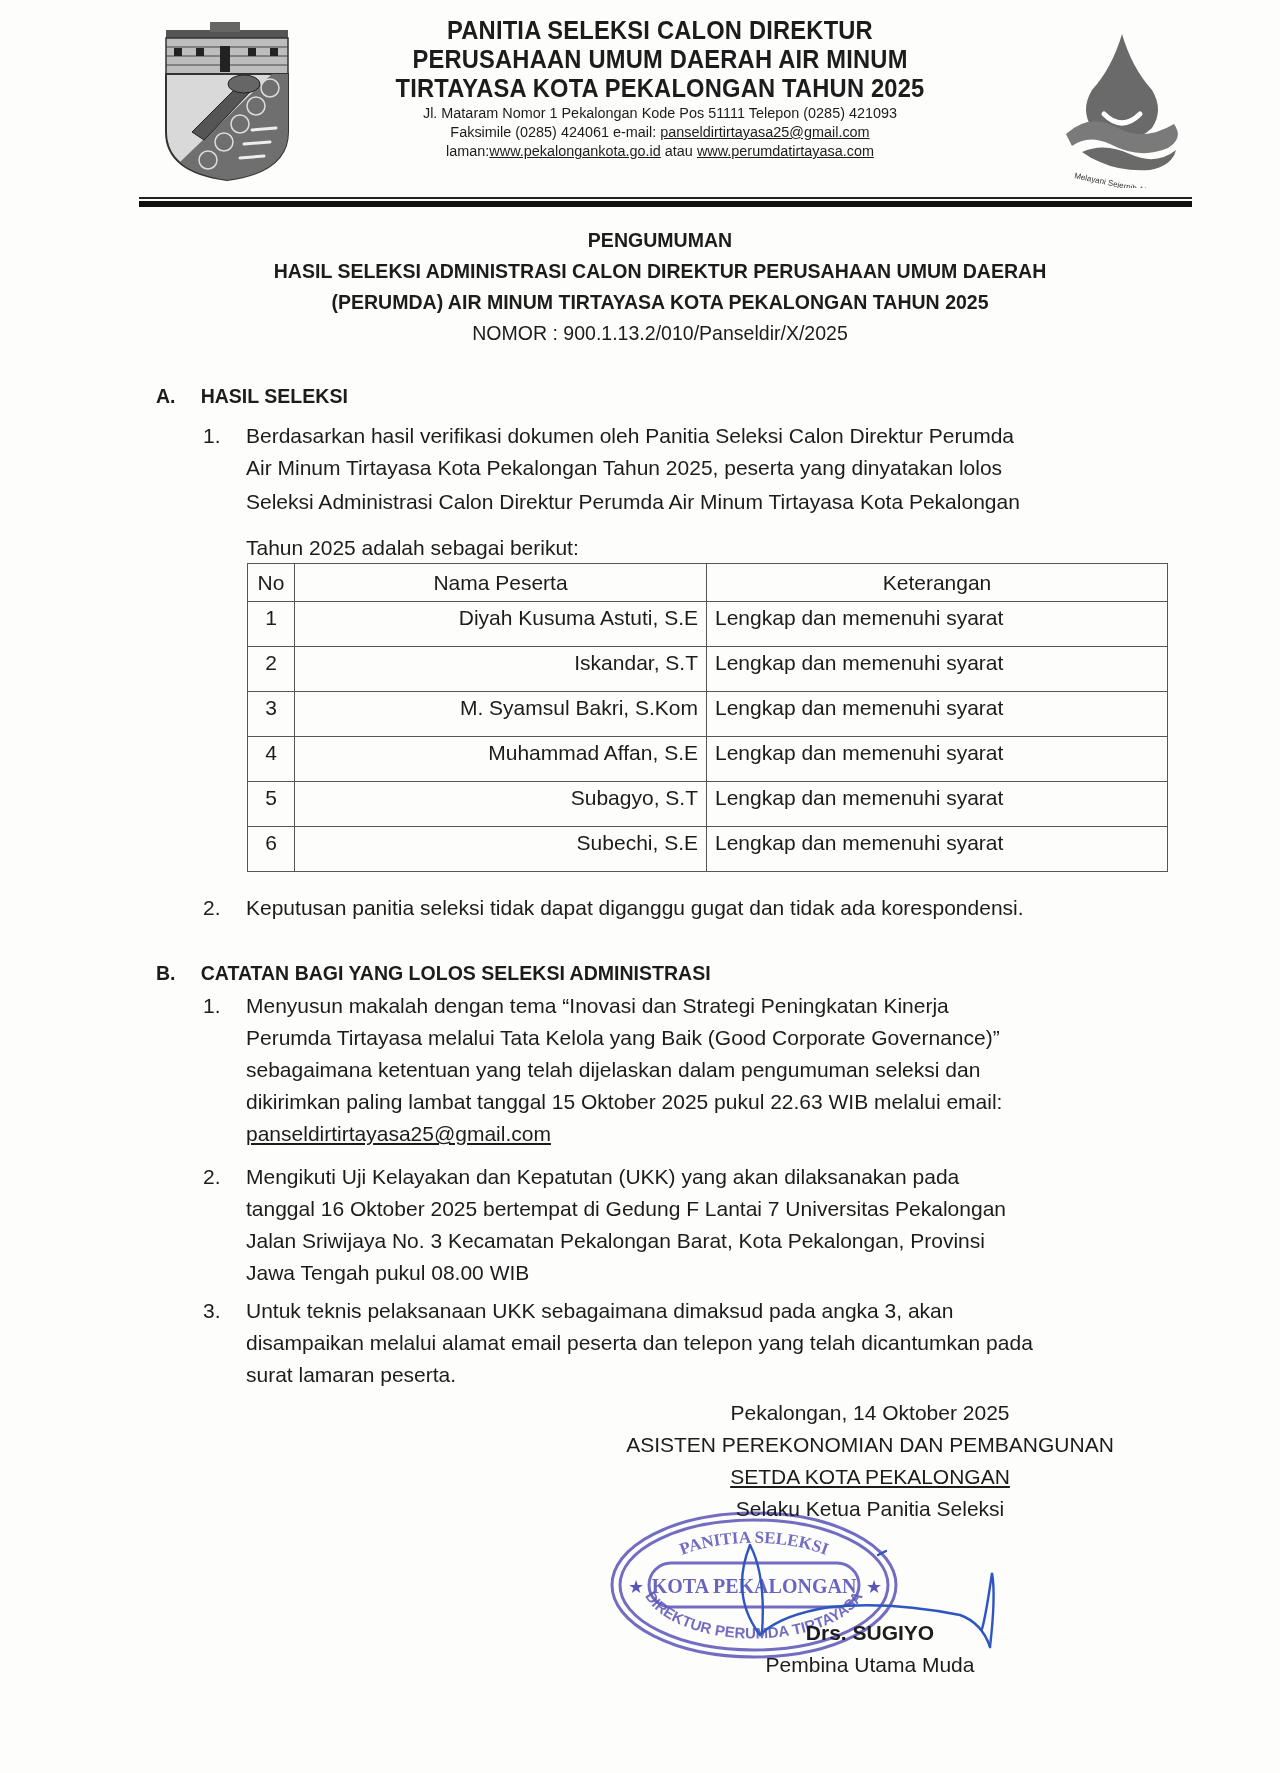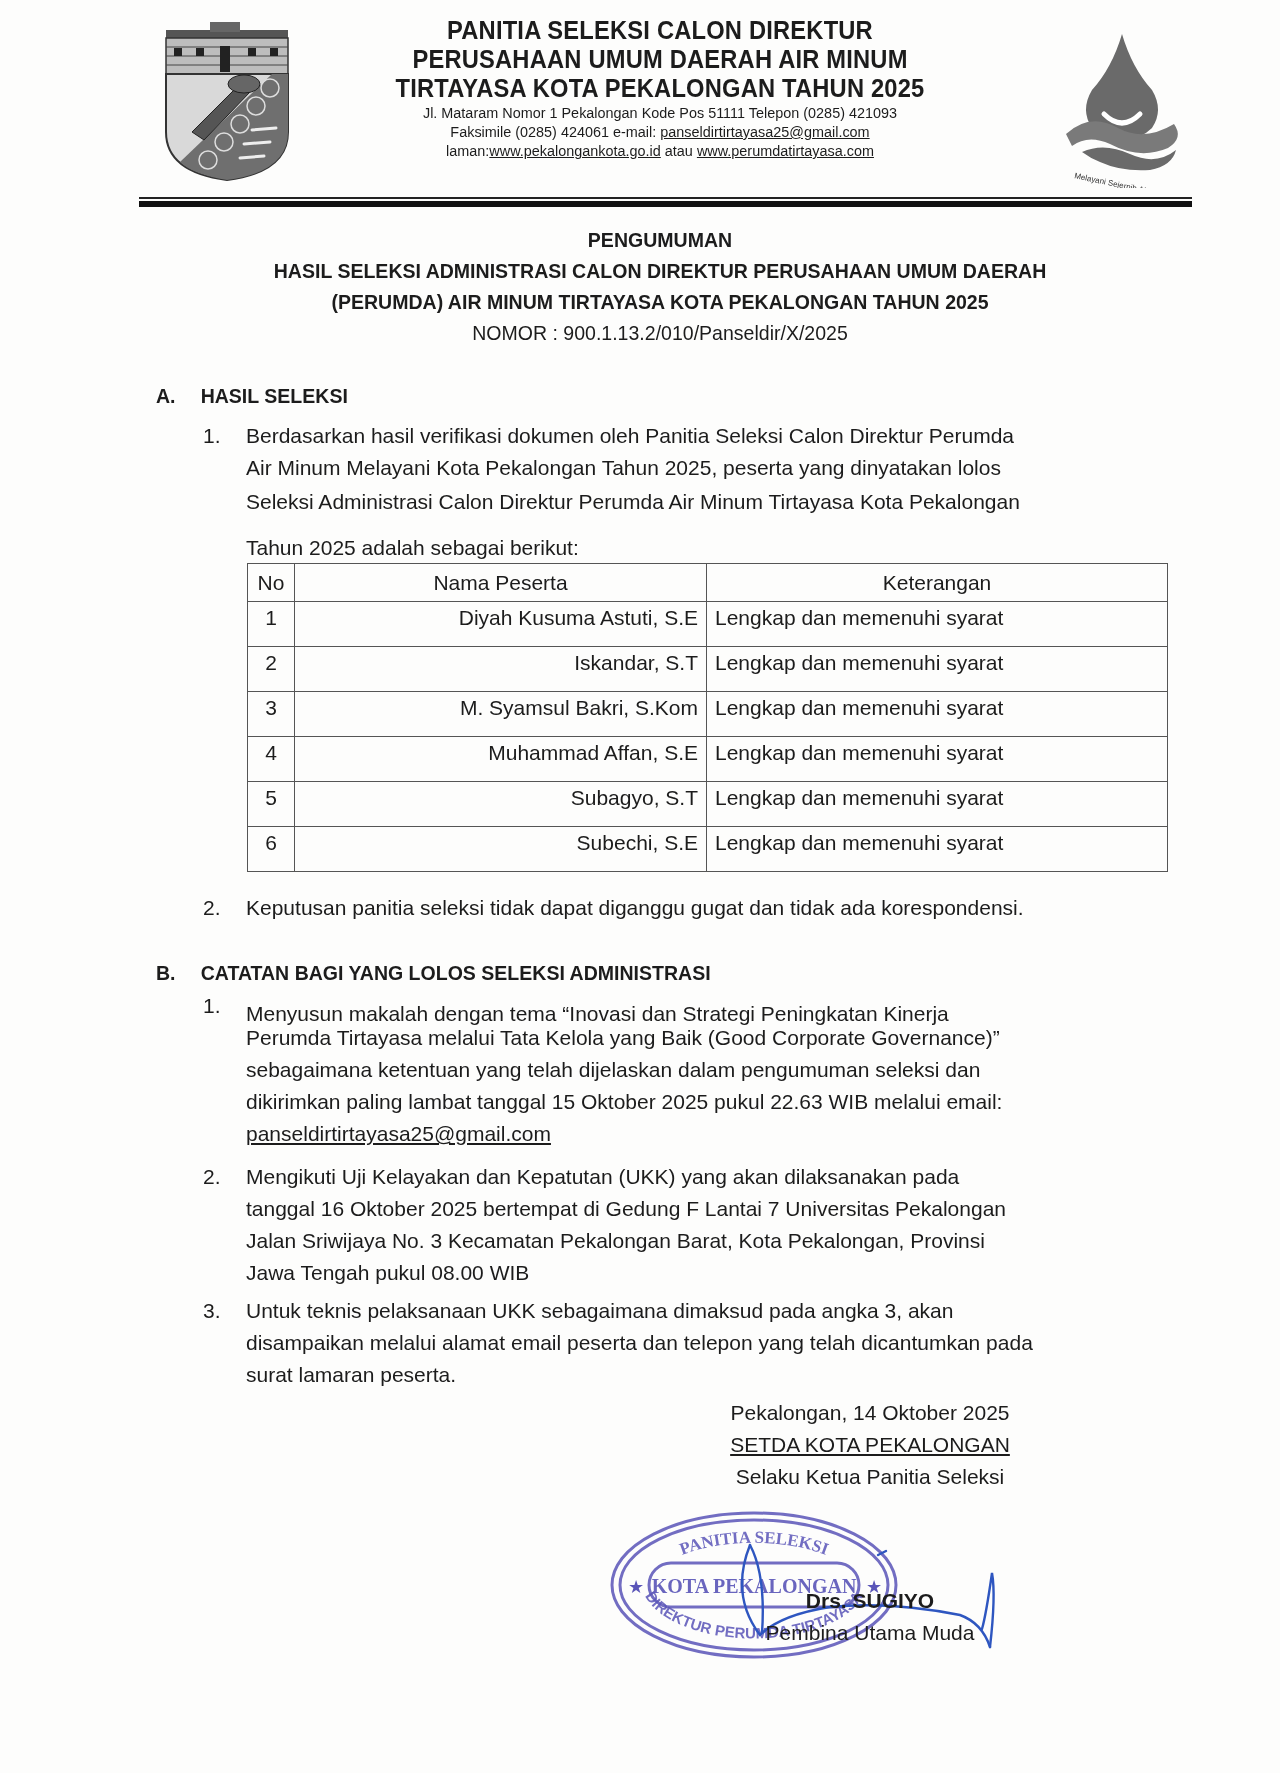--- a/index.html
+++ b/index.html
@@ -140,21 +140,21 @@
   <div class="nomor">NOMOR : 900.1.13.2/010/Panseldir/X/2025</div>
 </div>
 
 <div class="abs sec-head sec-a">
   <span class="letter">A.</span><span>HASIL SELEKSI</span>
 </div>
 
 <div class="abs item a1">
   <span class="num">1.</span>
   <div class="txt" style="top:0">Berdasarkan hasil verifikasi dokumen oleh Panitia Seleksi Calon Direktur Perumda</div>
-  <div class="txt" style="top:32px">Air Minum Melayani Kota Pekalongan Tahun 2025, peserta yang dinyatakan lolos</div>
+  <div class="txt" style="top:32px">Air Minum Tirtayasa Kota Pekalongan Tahun 2025, peserta yang dinyatakan lolos</div>
   <div class="txt" style="top:66px">Seleksi Administrasi Calon Direktur Perumda Air Minum Tirtayasa Kota Pekalongan</div>
   <div class="txt" style="top:112px">Tahun 2025 adalah sebagai berikut:</div>
 </div>
 
 <table class="peserta">
   <thead>
     <tr>
       <th class="c-no">No</th>
       <th class="c-nama">Nama Peserta</th>
       <th class="c-ket">Keterangan</th>
@@ -198,21 +198,21 @@
   <span class="num">2.</span>
   <div class="txt line" style="top:0">Keputusan panitia seleksi tidak dapat diganggu gugat dan tidak ada korespondensi.</div>
 </div>
 
 <div class="abs sec-head sec-b">
   <span class="letter">B.</span><span>CATATAN BAGI YANG LOLOS SELEKSI ADMINISTRASI</span>
 </div>
 
 <div class="abs item b1">
   <span class="num">1.</span>
-  <div class="txt" style="top:8px">Menyusun makalah dengan tema “Inovasi dan Strategi Peningkatan Kinerja</div>
+  <div class="txt" style="top:0">Menyusun makalah dengan tema “Inovasi dan Strategi Peningkatan Kinerja</div>
   <div class="txt" style="top:32px">Perumda Tirtayasa melalui Tata Kelola yang Baik (Good Corporate Governance)”</div>
   <div class="txt" style="top:64px">sebagaimana ketentuan yang telah dijelaskan dalam pengumuman seleksi dan</div>
   <div class="txt" style="top:96px">dikirimkan paling lambat tanggal 15 Oktober 2025 pukul 22.63 WIB melalui email:</div>
   <div class="txt" style="top:128px"><span class="link">panseldirtirtayasa25@gmail.com</span></div>
 </div>
 
 <div class="abs item b2">
   <span class="num">2.</span>
   <div class="txt" style="top:0">Mengikuti Uji Kelayakan dan Kepatutan (UKK) yang akan dilaksanakan pada</div>
   <div class="txt" style="top:32px">tanggal 16 Oktober 2025 bertempat di Gedung F Lantai 7 Universitas Pekalongan</div>
@@ -256,18 +256,19 @@
       <path d="M30 10 Q10 60 40 100 Q60 80 110 72 Q170 66 240 80 Q262 88 270 112"></path>
       <path d="M270 112 Q276 60 272 38 Q266 80 262 94"></path>
       <path d="M30 10 Q46 40 42 98"></path>
       <path d="M158 20 L166 16"></path>
     </g>
   </svg>
 </div>
 
 <div class="abs sign">
   <div class="line">Pekalongan, 14 Oktober 2025</div>
+  <div class="line">ASISTEN PEREKONOMIAN DAN PEMBANGUNAN</div>
   <div class="line"><span class="setda">SETDA KOTA PEKALONGAN</span></div>
   <div class="line">Selaku Ketua Panitia Seleksi</div>
   <div class="gap"></div>
   <div class="line"><span class="nama">Drs. SUGIYO</span></div>
   <div class="line">Pembina Utama Muda</div>
 </div>
 
 </body></html>

